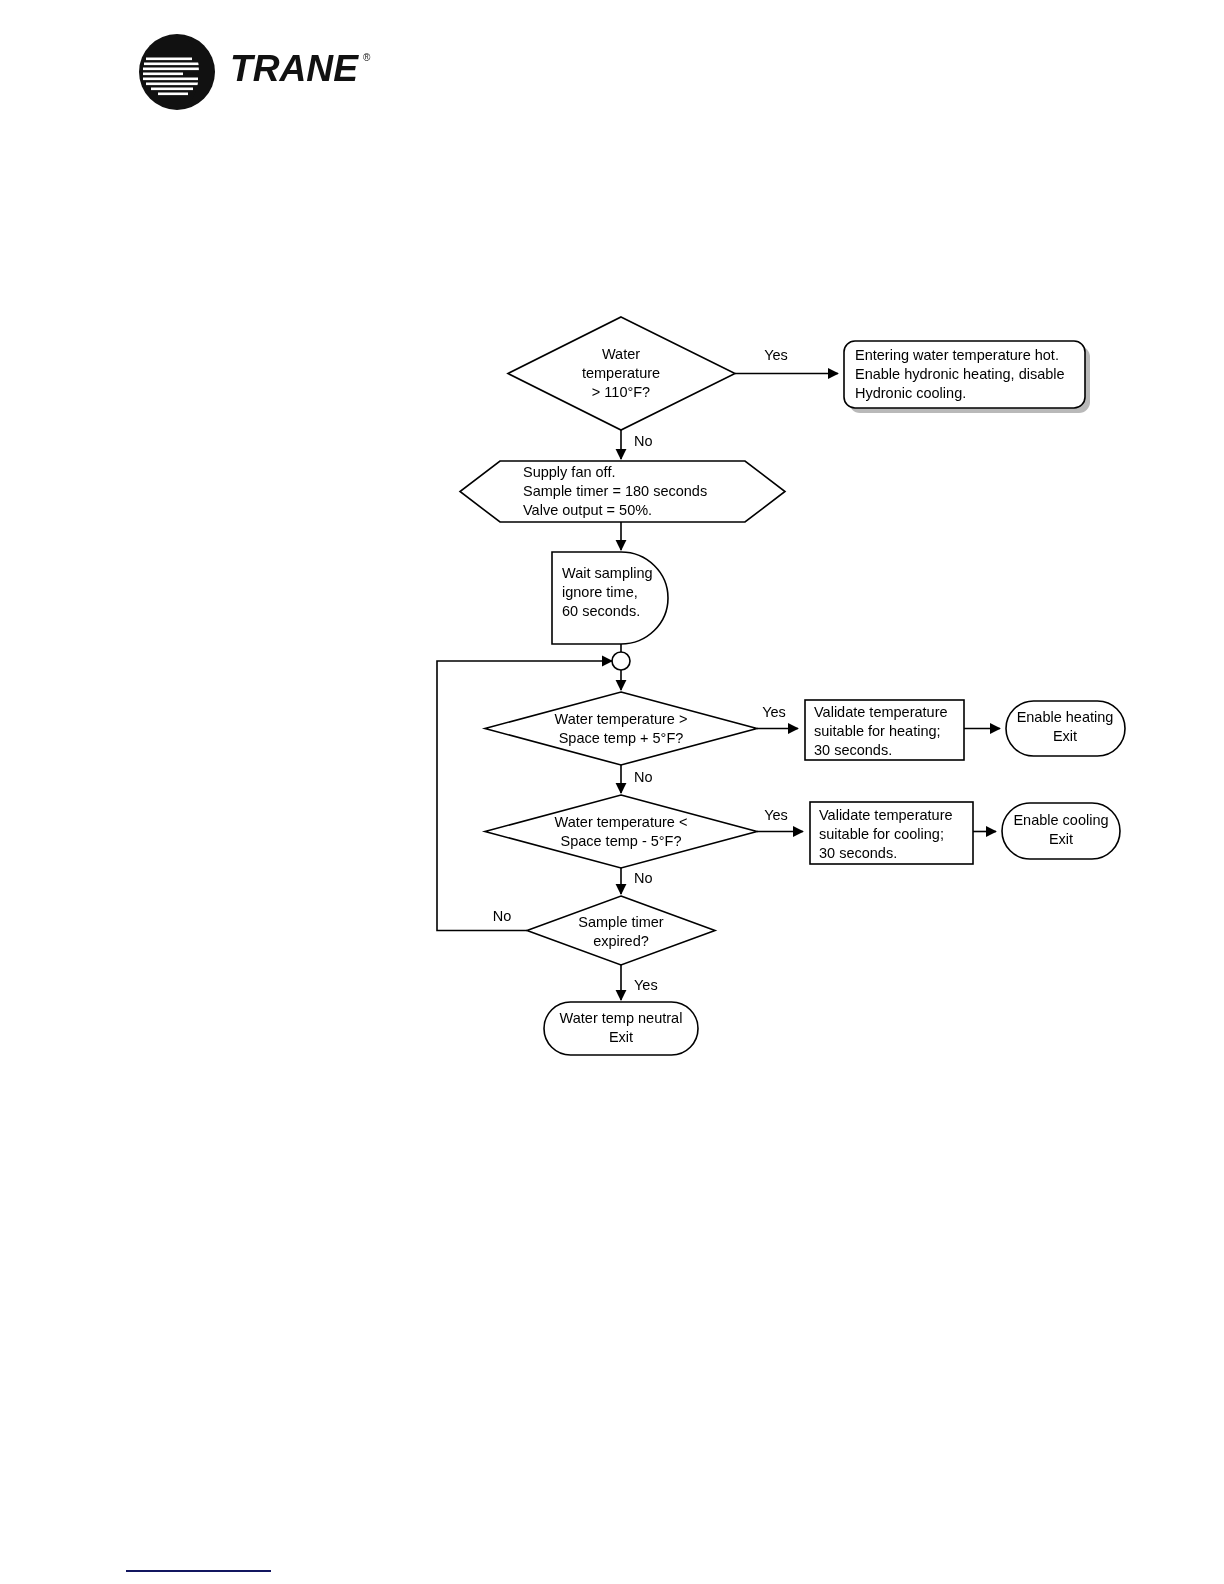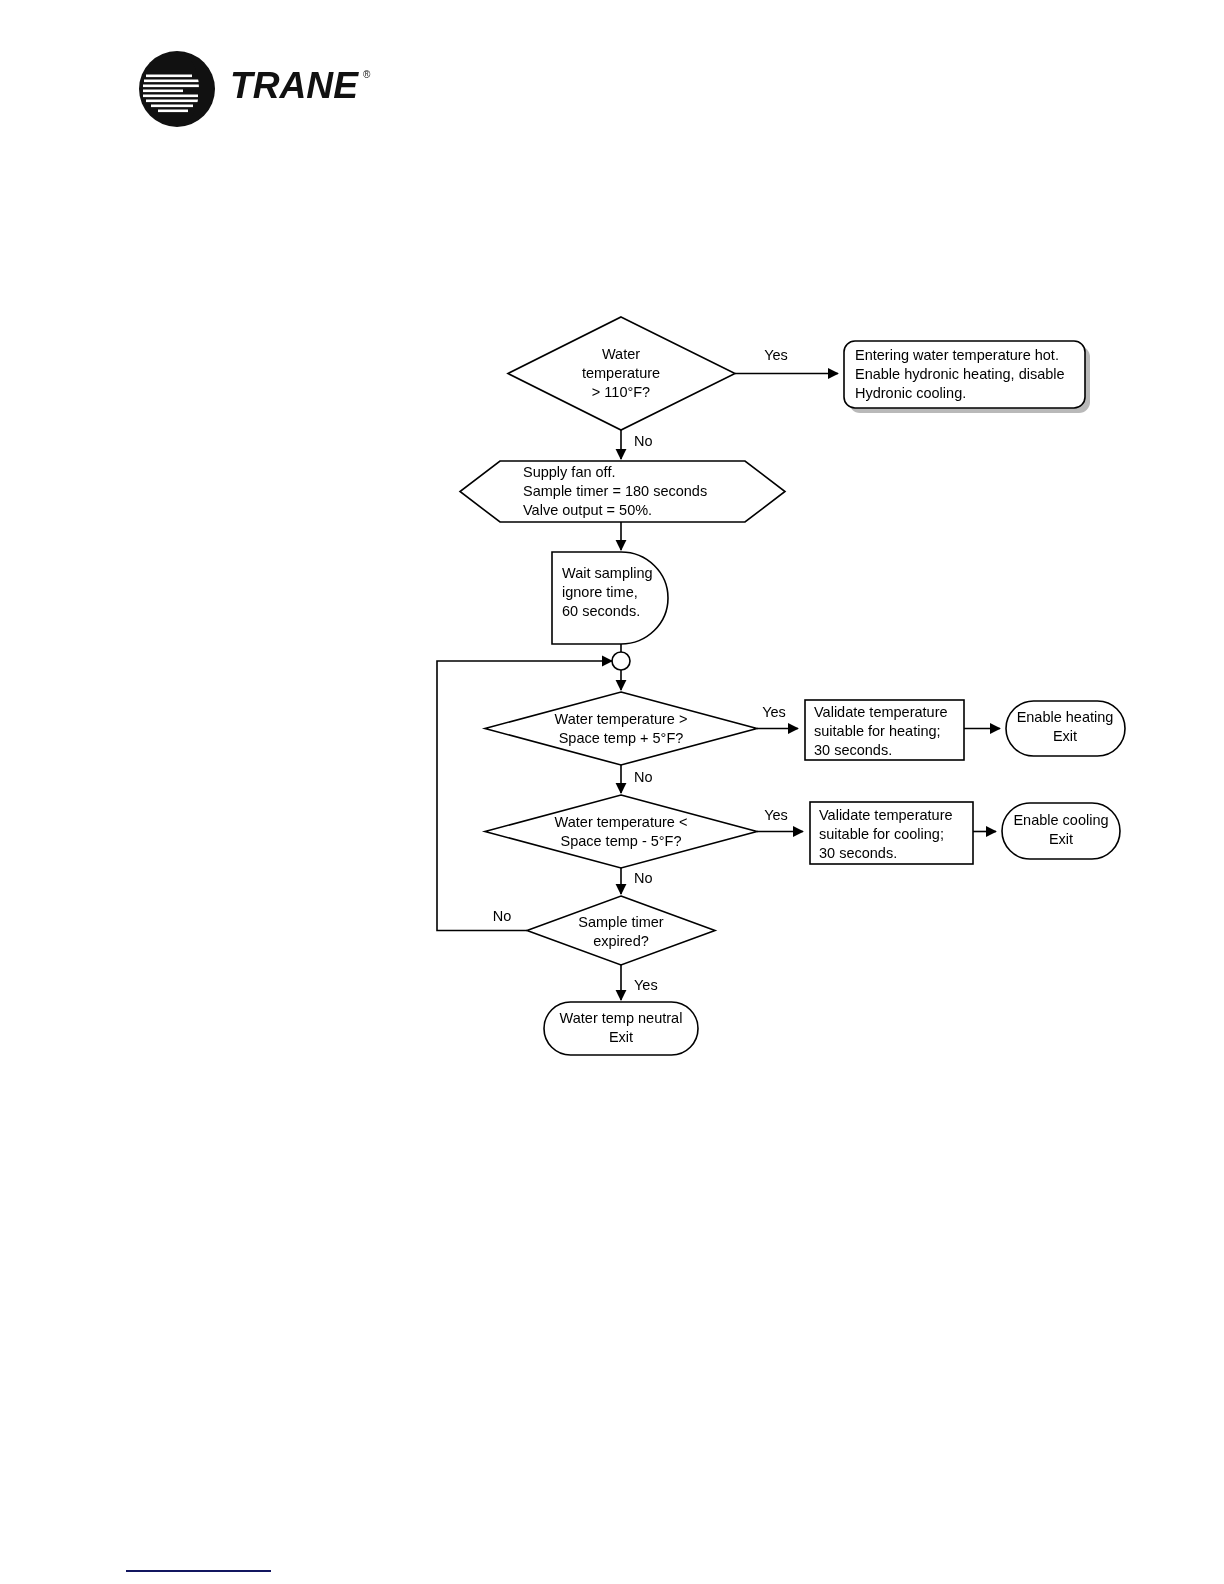--- a/index.html
+++ b/index.html
@@ -14,21 +14,21 @@
     position: relative;
     font-family: "Liberation Sans", sans-serif;
     color: #000000;
     overflow: hidden;
   }
 
   
   #logo-area {
     position: absolute;
     left: 138px;
-    top: 50px;
+    top: 33px;
     width: 240px;
     height: 82px;
     text-decoration: underline;
   }
   .logo-mark {
     position: absolute;
     left: 0;
     top: 0;
     width: 78px;
     height: 78px;

